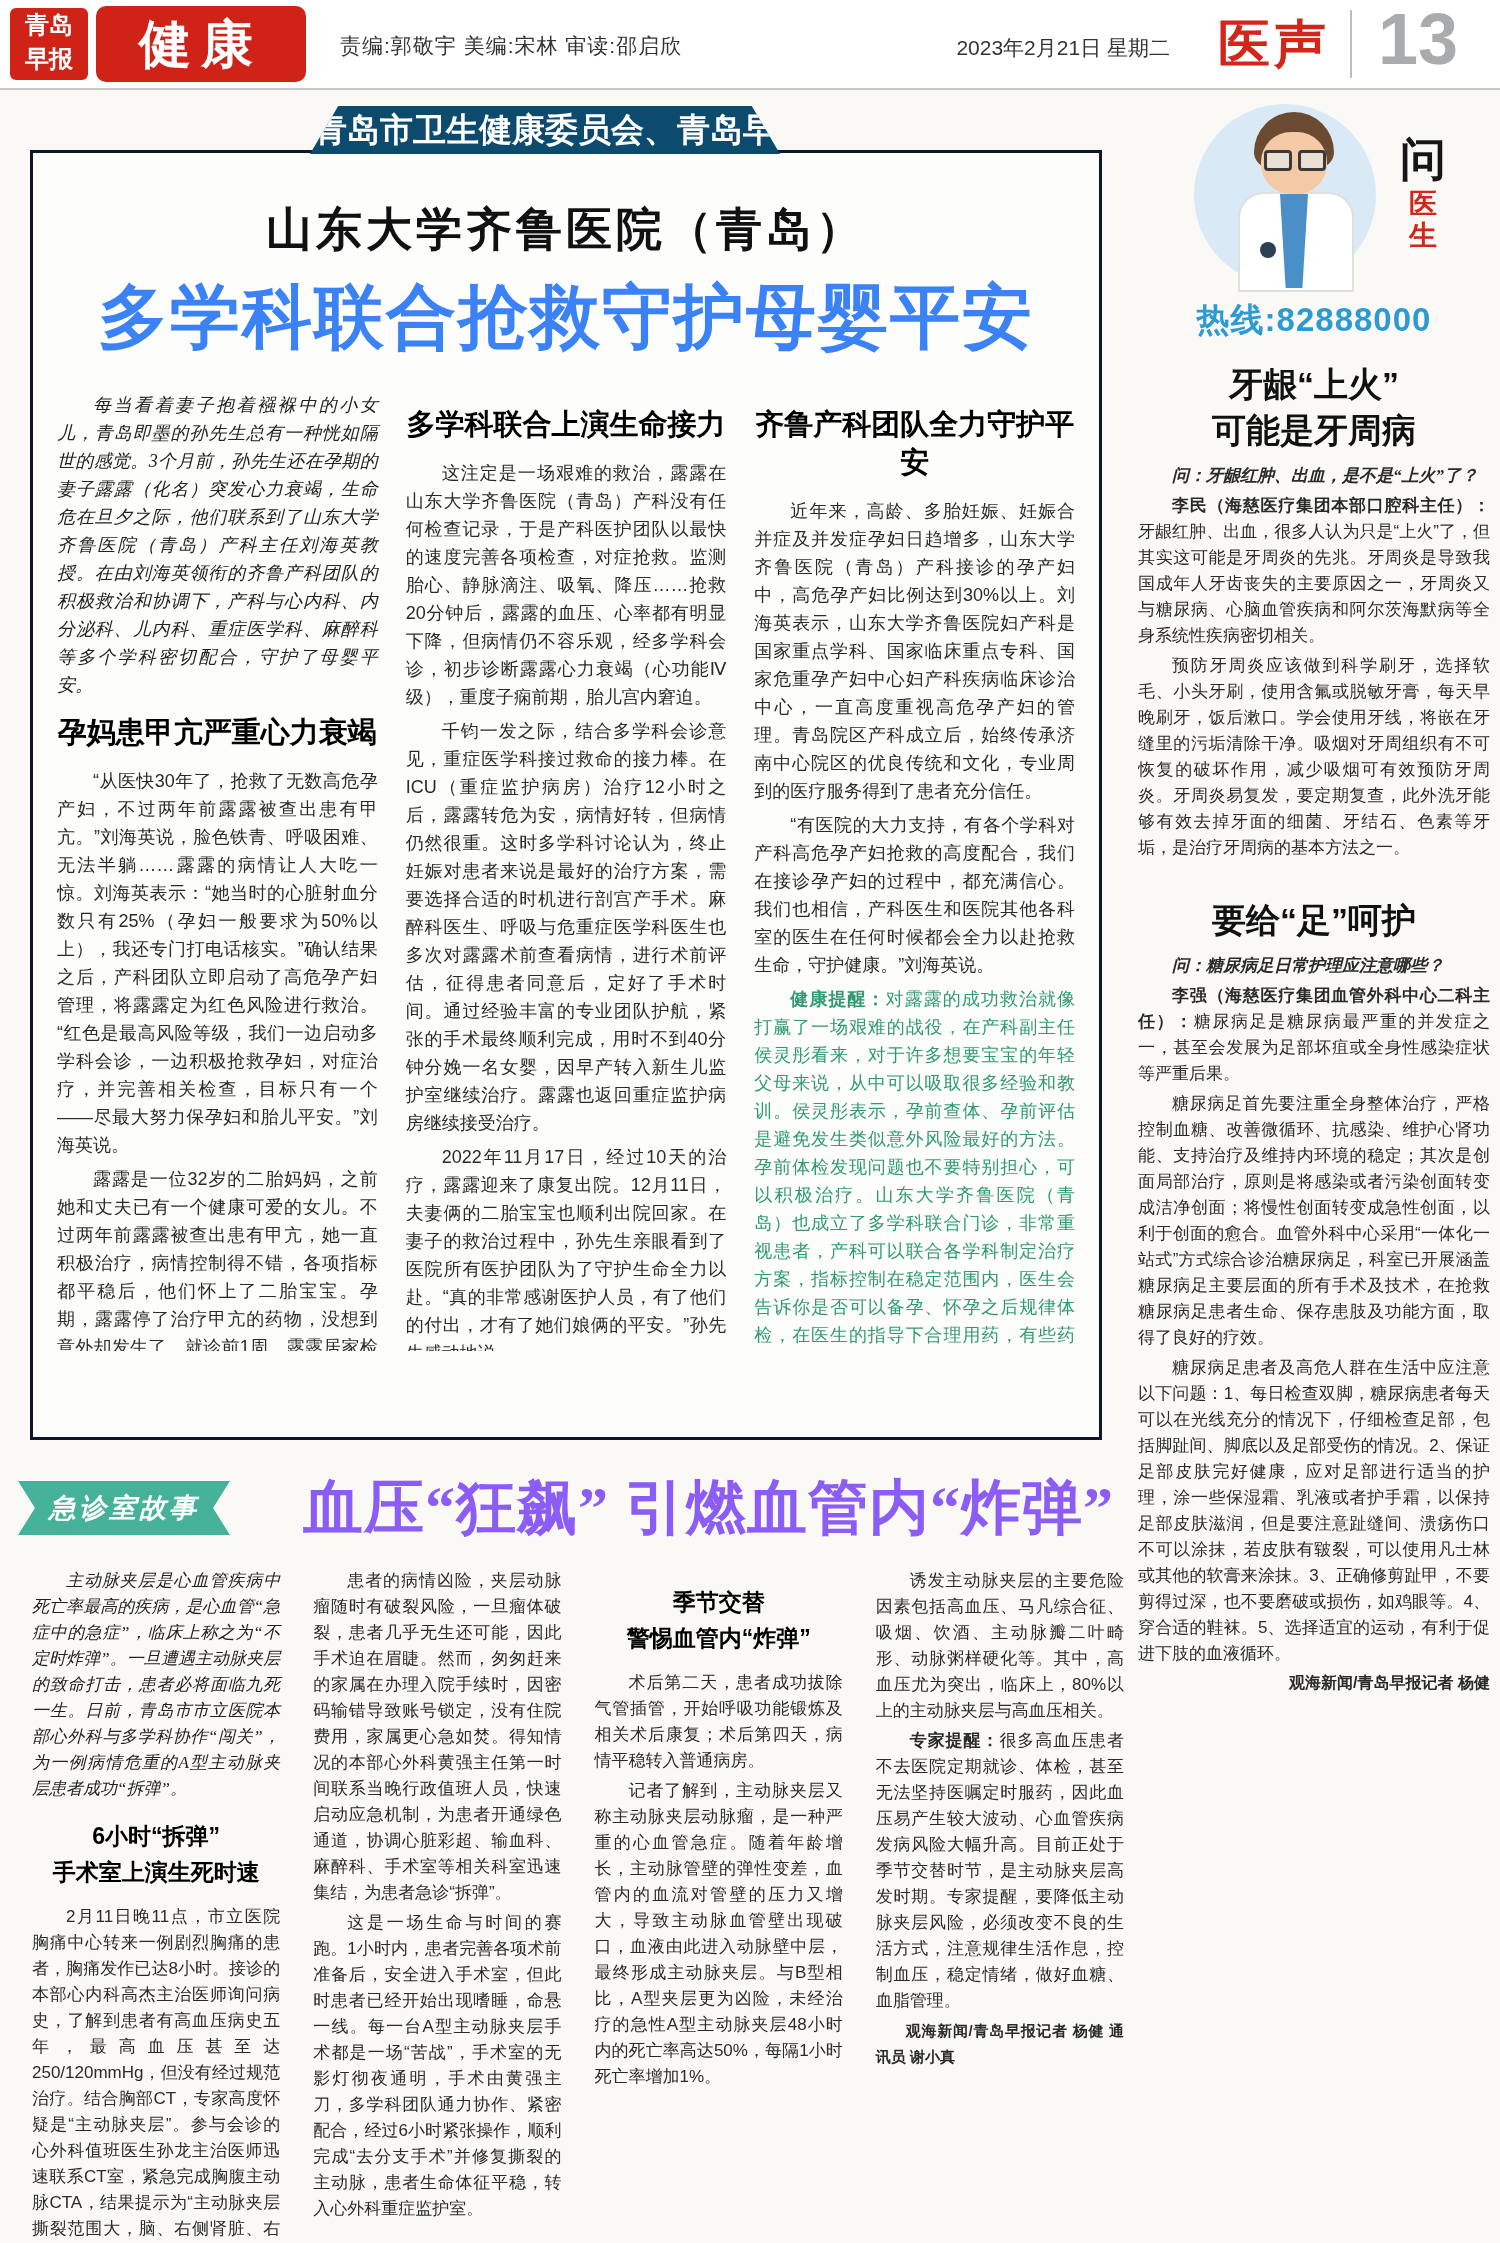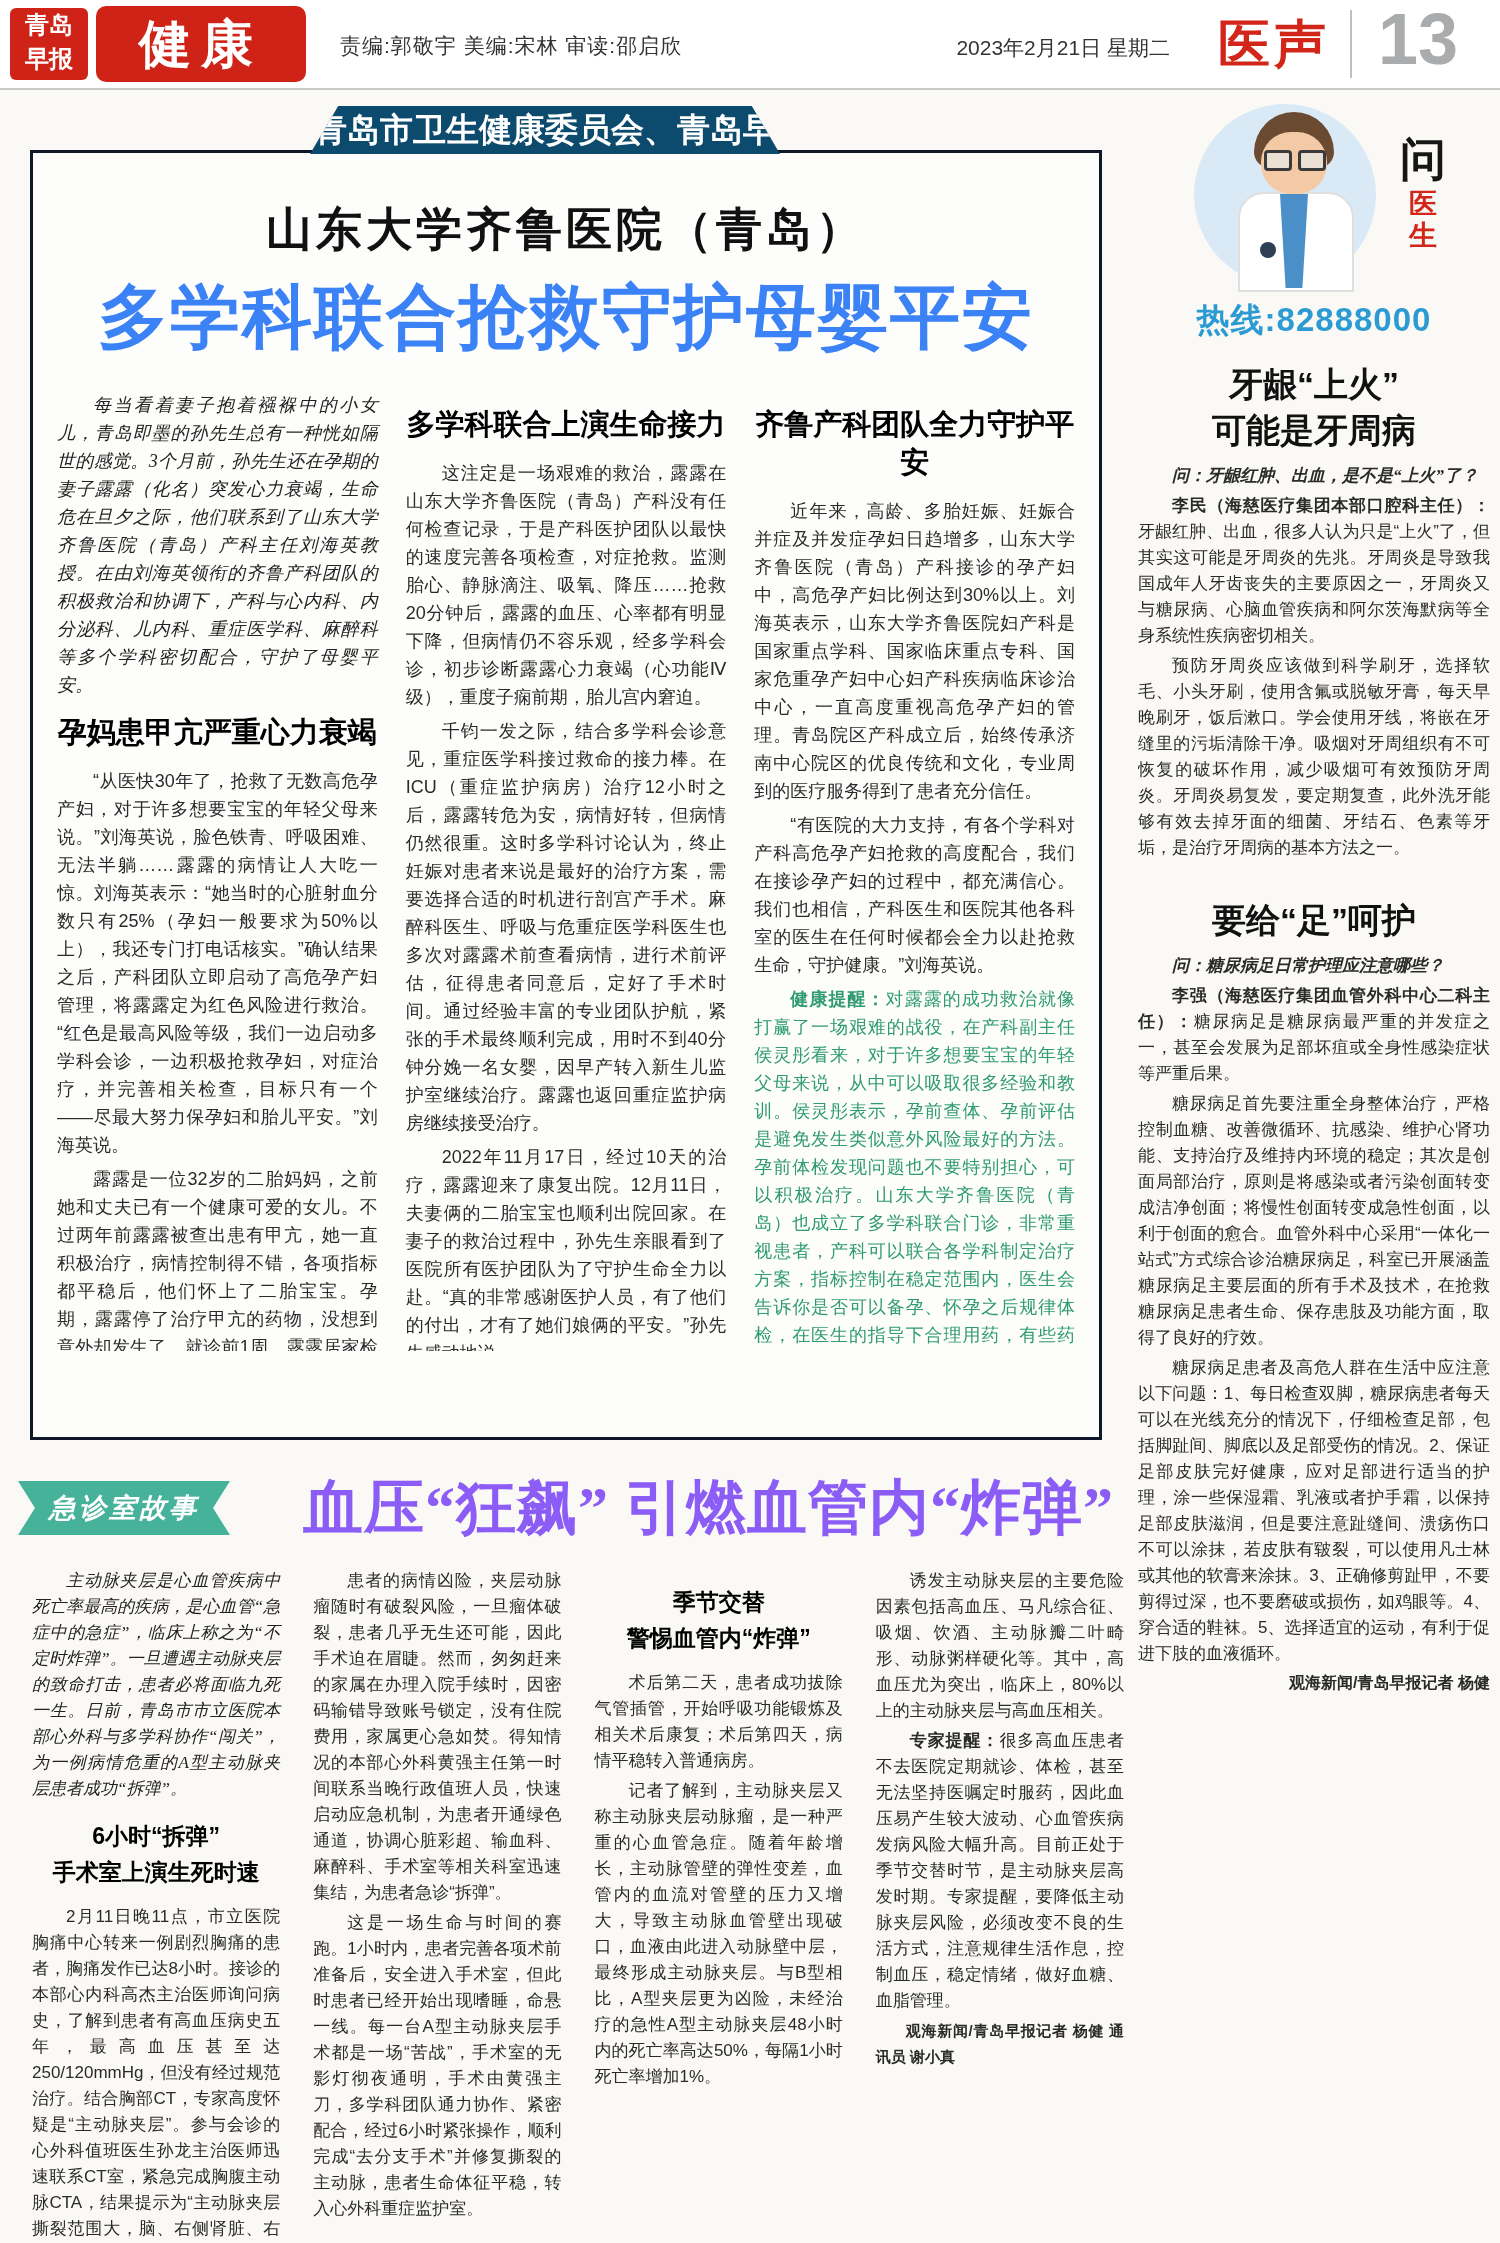--- a/index.html
+++ b/index.html
@@ -89,21 +89,21 @@
 <div class="header-rule"></div>
 
 <div class="banner">青岛市卫生健康委员会、青岛早报联办</div>
 <div class="main-box">
   <div class="kicker">山东大学齐鲁医院（青岛）</div>
   <div class="headline">多学科联合抢救守护母婴平安</div>
   <div class="main-cols">
     <div class="col">
       <p class="intro">每当看着妻子抱着襁褓中的小女儿，青岛即墨的孙先生总有一种恍如隔世的感觉。3个月前，孙先生还在孕期的妻子露露（化名）突发心力衰竭，生命危在旦夕之际，他们联系到了山东大学齐鲁医院（青岛）产科主任刘海英教授。在由刘海英领衔的齐鲁产科团队的积极救治和协调下，产科与心内科、内分泌科、儿内科、重症医学科、麻醉科等多个学科密切配合，守护了母婴平安。</p>
       <div class="subhead">孕妈患甲亢严重心力衰竭</div>
-      <p>“从医快30年了，抢救了无数高危孕产妇，对于许多想要宝宝的年轻父母来说。”刘海英说，脸色铁青、呼吸困难、无法半躺……露露的病情让人大吃一惊。刘海英表示：“她当时的心脏射血分数只有25%（孕妇一般要求为50%以上），我还专门打电话核实。”确认结果之后，产科团队立即启动了高危孕产妇管理，将露露定为红色风险进行救治。“红色是最高风险等级，我们一边启动多学科会诊，一边积极抢救孕妇，对症治疗，并完善相关检查，目标只有一个——尽最大努力保孕妇和胎儿平安。”刘海英说。</p>
+      <p>“从医快30年了，抢救了无数高危孕产妇，不过两年前露露被查出患有甲亢。”刘海英说，脸色铁青、呼吸困难、无法半躺……露露的病情让人大吃一惊。刘海英表示：“她当时的心脏射血分数只有25%（孕妇一般要求为50%以上），我还专门打电话核实。”确认结果之后，产科团队立即启动了高危孕产妇管理，将露露定为红色风险进行救治。“红色是最高风险等级，我们一边启动多学科会诊，一边积极抢救孕妇，对症治疗，并完善相关检查，目标只有一个——尽最大努力保孕妇和胎儿平安。”刘海英说。</p>
       <p>露露是一位32岁的二胎妈妈，之前她和丈夫已有一个健康可爱的女儿。不过两年前露露被查出患有甲亢，她一直积极治疗，病情控制得不错，各项指标都平稳后，他们怀上了二胎宝宝。孕期，露露停了治疗甲亢的药物，没想到意外却发生了。就诊前1周，露露居家检测的指标就不太正常，血压、心率均高于正常值，还有些水肿，但一直“没太在意”，直到危急情况发生被救护车送来了山东大学齐鲁医院（青岛）。</p>
     </div>
     <div class="col">
       <div class="subhead">多学科联合上演生命接力</div>
       <p>这注定是一场艰难的救治，露露在山东大学齐鲁医院（青岛）产科没有任何检查记录，于是产科医护团队以最快的速度完善各项检查，对症抢救。监测胎心、静脉滴注、吸氧、降压……抢救20分钟后，露露的血压、心率都有明显下降，但病情仍不容乐观，经多学科会诊，初步诊断露露心力衰竭（心功能Ⅳ级），重度子痫前期，胎儿宫内窘迫。</p>
       <p>千钧一发之际，结合多学科会诊意见，重症医学科接过救命的接力棒。在ICU（重症监护病房）治疗12小时之后，露露转危为安，病情好转，但病情仍然很重。这时多学科讨论认为，终止妊娠对患者来说是最好的治疗方案，需要选择合适的时机进行剖宫产手术。麻醉科医生、呼吸与危重症医学科医生也多次对露露术前查看病情，进行术前评估，征得患者同意后，定好了手术时间。通过经验丰富的专业团队护航，紧张的手术最终顺利完成，用时不到40分钟分娩一名女婴，因早产转入新生儿监护室继续治疗。露露也返回重症监护病房继续接受治疗。</p>
       <p>2022年11月17日，经过10天的治疗，露露迎来了康复出院。12月11日，夫妻俩的二胎宝宝也顺利出院回家。在妻子的救治过程中，孙先生亲眼看到了医院所有医护团队为了守护生命全力以赴。“真的非常感谢医护人员，有了他们的付出，才有了她们娘俩的平安。”孙先生感动地说。</p>
     </div>
     <div class="col">
       <div class="subhead">齐鲁产科团队全力守护平安</div>

